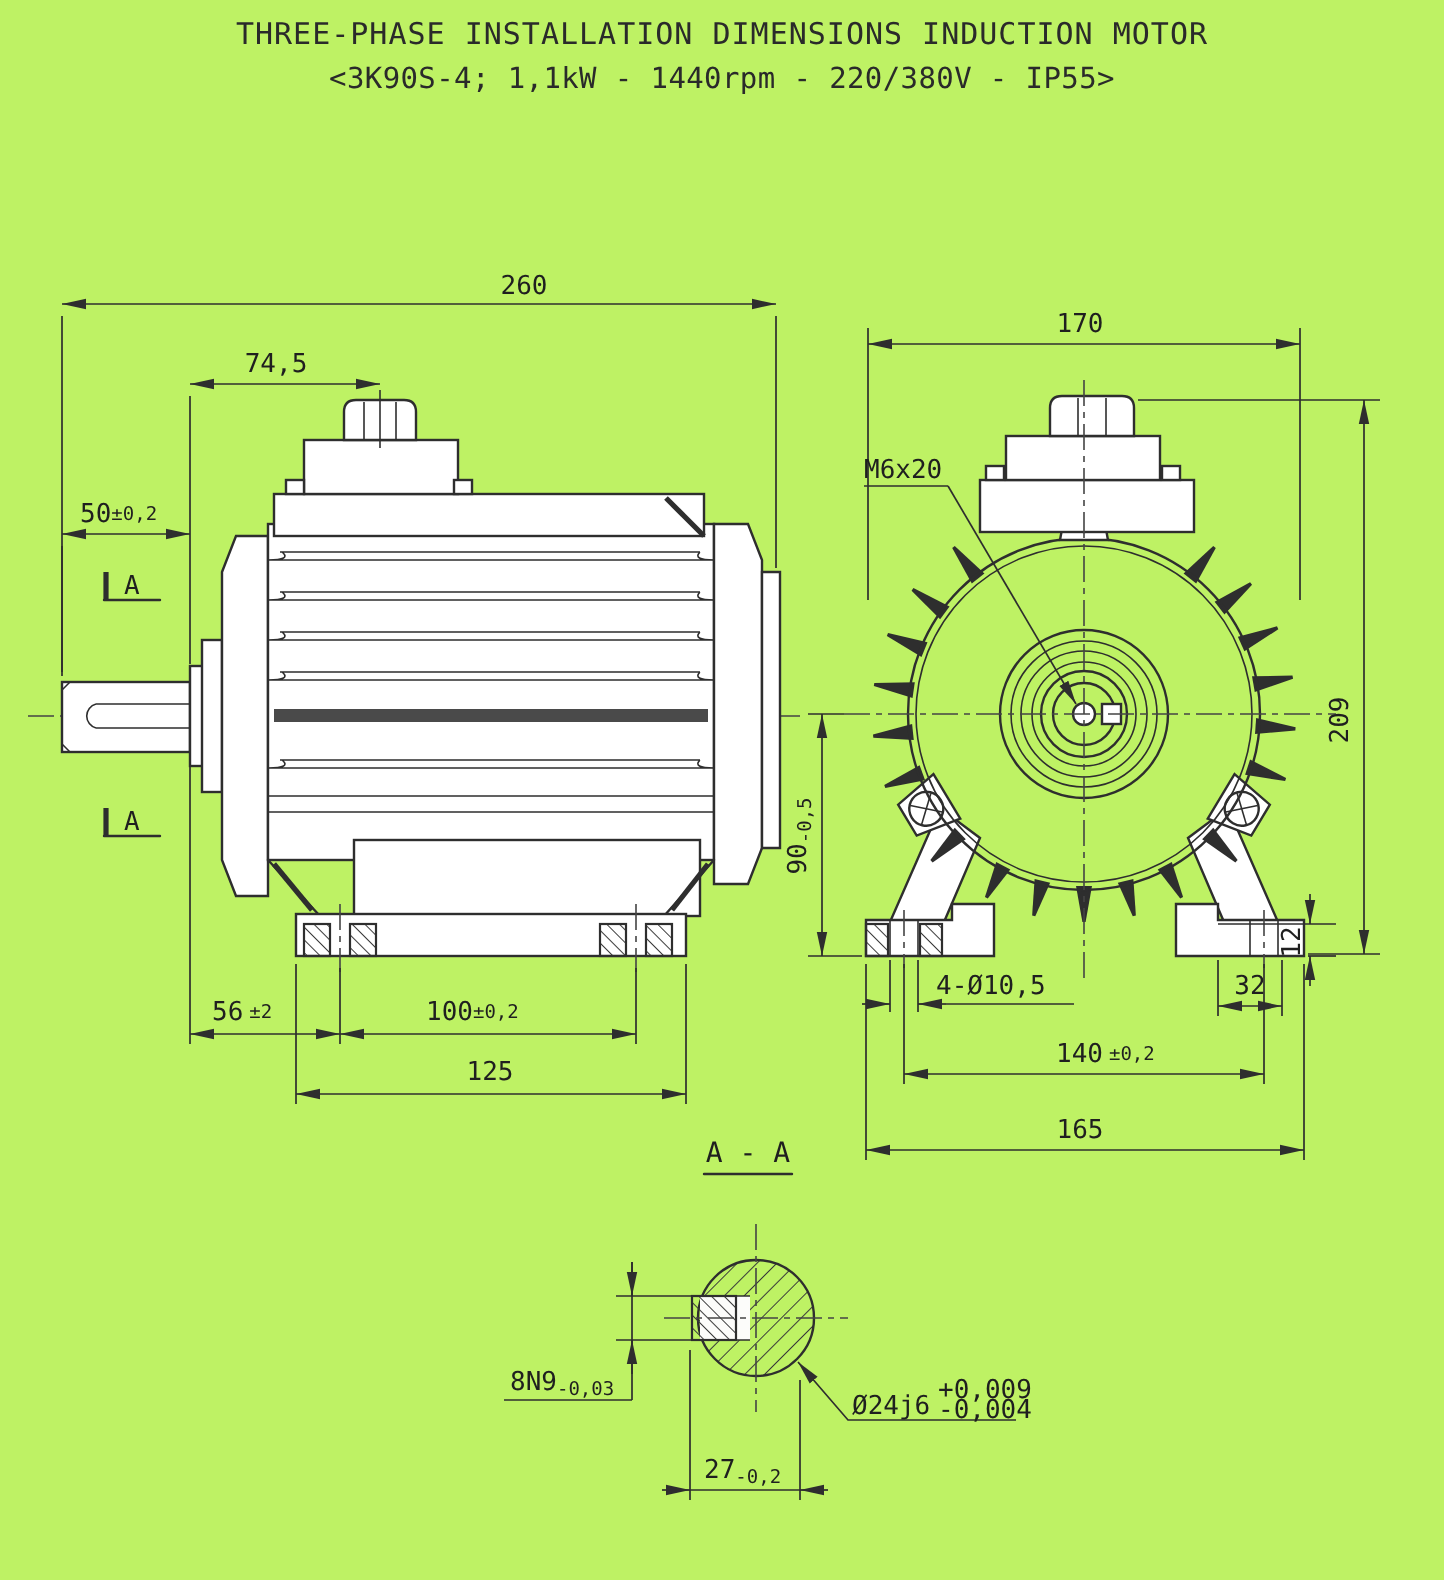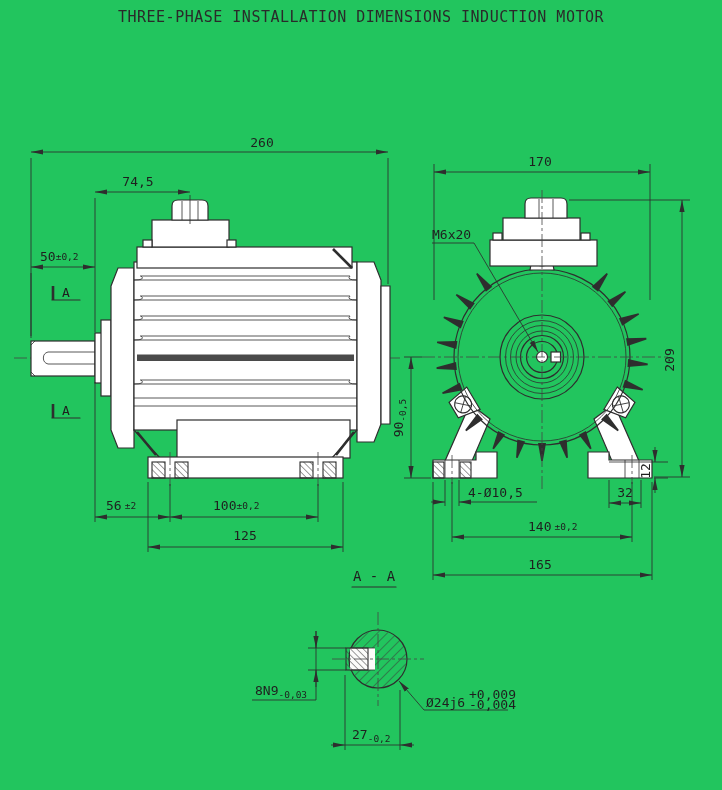--- a/index.html
+++ b/index.html
@@ -1,16 +1,16 @@
 <!DOCTYPE html>
 <html><head>
 <meta charset="utf-8">
 <style>
   html,body{margin:0;padding:0;background:#e8e8e6;}
-  .page{position:relative;width:722px;height:790px;background:#22c55e;overflow:hidden;
+  .page{position:relative;width:722px;height:790px;background:#bef264;overflow:hidden;
         font-family:"DejaVu Sans Mono","Liberation Mono",monospace;color:#222;}
   .title{position:absolute;left:0;right:0;top:5px;text-align:center;line-height:1.62;
          color:#2a2a2a;}
   .t1{font-size:15px;letter-spacing:.5px;font-weight:500;}
   .t2{font-size:16px;letter-spacing:.5px;font-weight:500;}
   .t3{font-size:14.5px;letter-spacing:.2px;font-weight:500;}
   svg{position:absolute;left:0;top:0;}
   .ln{stroke:#2e2e2e;stroke-width:1.2;fill:none;stroke-linecap:round;}
   .lt{stroke:#2e2e2e;stroke-width:.8;fill:none;}
   .lk{stroke:#2e2e2e;stroke-width:2.6;fill:none;}
@@ -24,20 +24,21 @@
   .hatchA{fill:url(#h1);stroke:#2e2e2e;stroke-width:1.2;}
   .hatchB{fill:url(#h2);stroke:#2e2e2e;stroke-width:1.1;}
 </style>
 </head>
 <body>
 
 <div class="page">
 
   <div class="title">
     <div class="t1">THREE-PHASE INSTALLATION DIMENSIONS INDUCTION MOTOR</div>
+    <div class="t3">&lt;3K90S-4; 1,1kW - 1440rpm - 220/380V - IP55&gt;</div>
   </div>
 
   <svg width="722" height="790" viewBox="0 0 722 790">
     <defs>
       <pattern id="h1" width="7" height="7" patternUnits="userSpaceOnUse" patternTransform="rotate(45)">
         <line x1="0" y1="0" x2="0" y2="7" stroke="#3a3a3a" stroke-width="1"></line>
       </pattern>
       <pattern id="h2" width="4.5" height="4.5" patternUnits="userSpaceOnUse" patternTransform="rotate(-45)">
         <line x1="0" y1="0" x2="0" y2="4.5" stroke="#3a3a3a" stroke-width="1"></line>
       </pattern>

